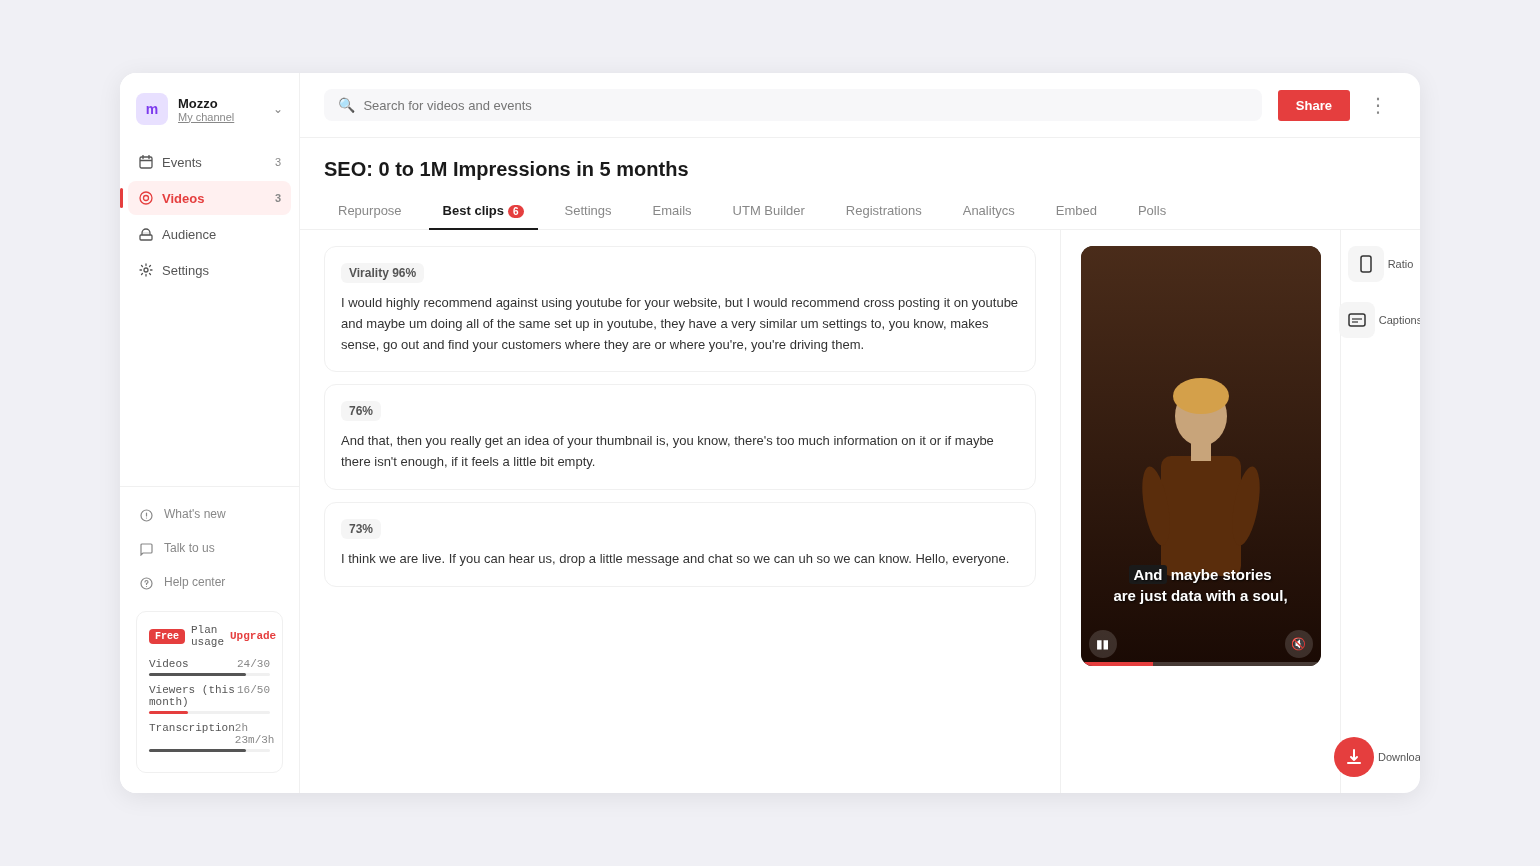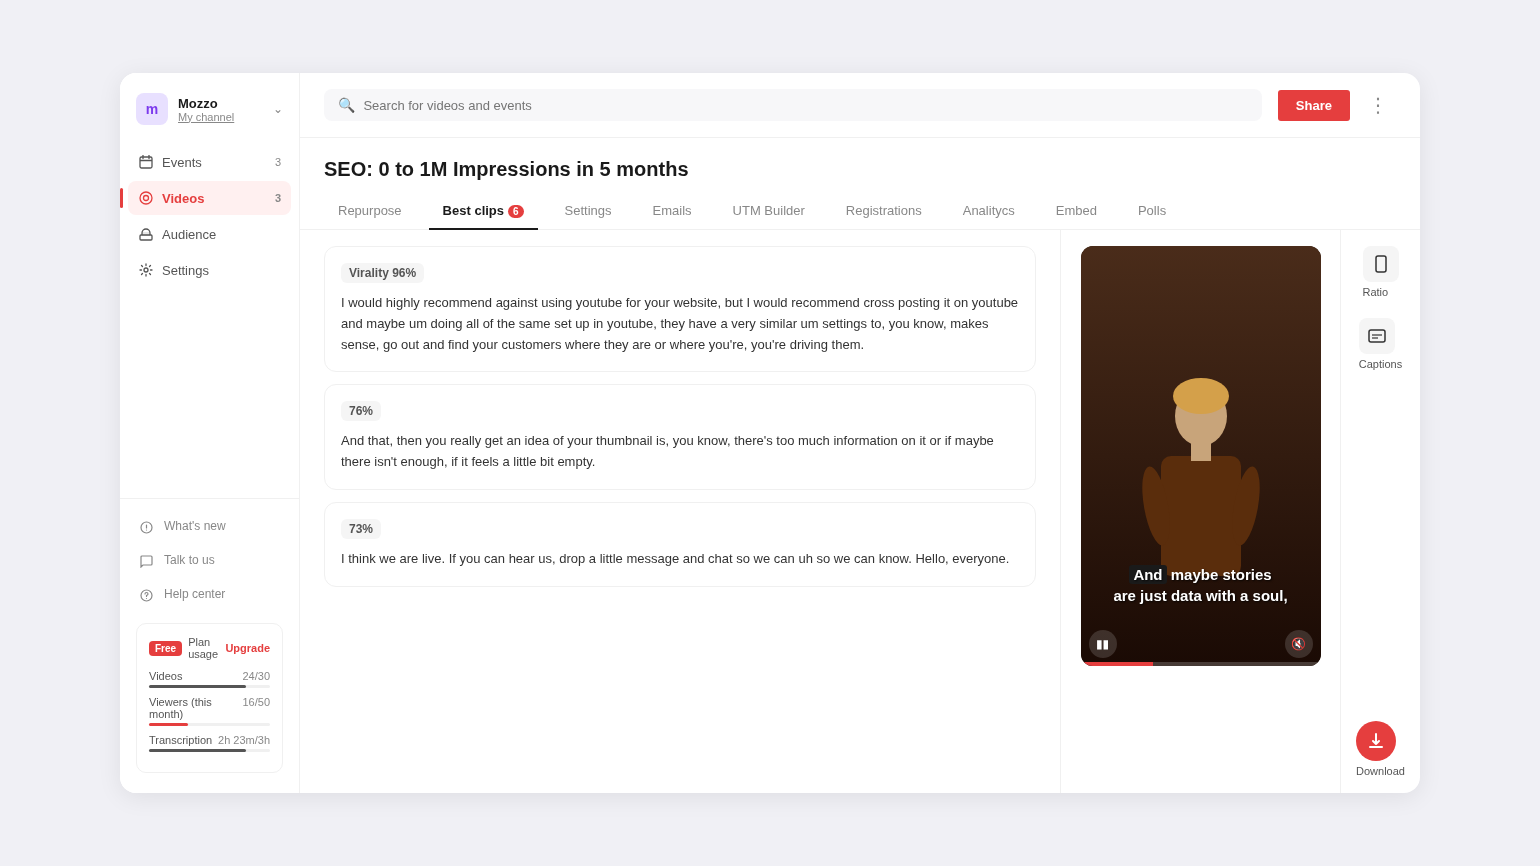--- a/index.html
+++ b/index.html
@@ -127,20 +127,21 @@
       cursor: pointer;
       font-size: 12px;
       color: #888;
       margin-bottom: 2px;
     }
     .plan-box {
       margin: 12px 8px 0 8px;
       padding: 12px;
       border: 1px solid #f0f0f0;
       border-radius: 10px;
+      font-family: Liberation Mono, monospace;
     }
     .plan-header {
       display: flex;
       align-items: center;
       gap: 6px;
       margin-bottom: 10px;
     }
     .free-badge {
       background: #e53e3e;
       color: #fff;
@@ -434,22 +435,22 @@
       flex-shrink: 0;
       display: flex;
       flex-direction: column;
       align-items: center;
       padding: 16px 0;
       gap: 20px;
       border-left: 1px solid #f0f0f0;
     }
     .tool-item {
       display: flex;
-      flex-direction: column;
-      align-items: flex-start;
+      flex-direction: row;
+      align-items: center;
       gap: 4px;
       cursor: pointer;
     }
     .tool-icon {
       width: 36px;
       height: 36px;
       background: #f5f5f5;
       border-radius: 8px;
       display: flex;
       align-items: center;

